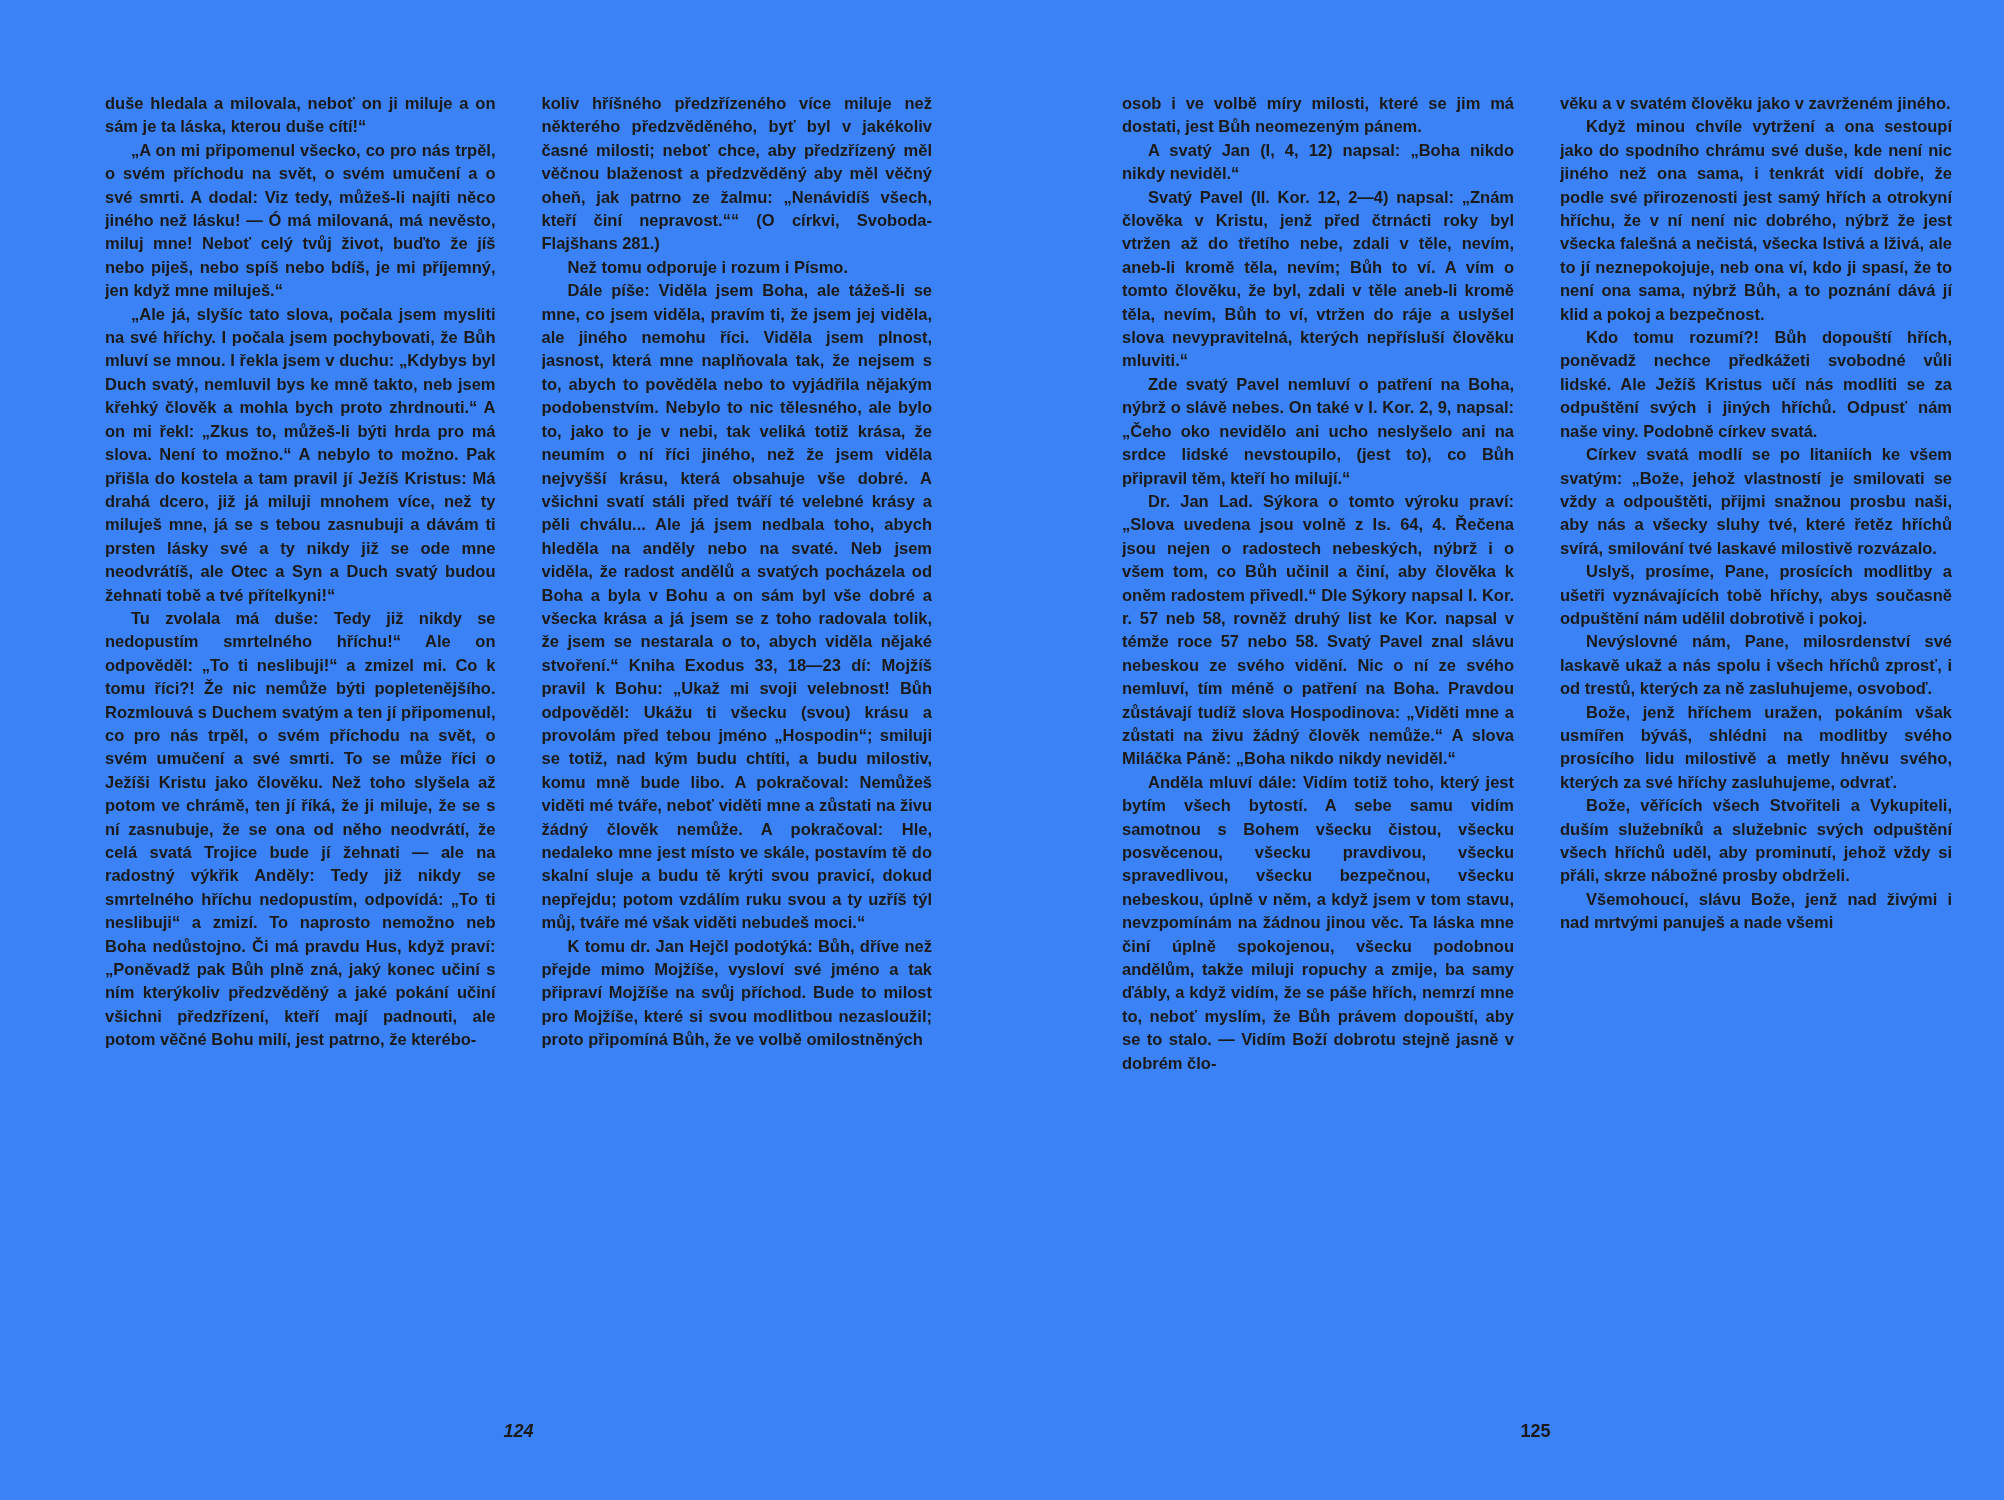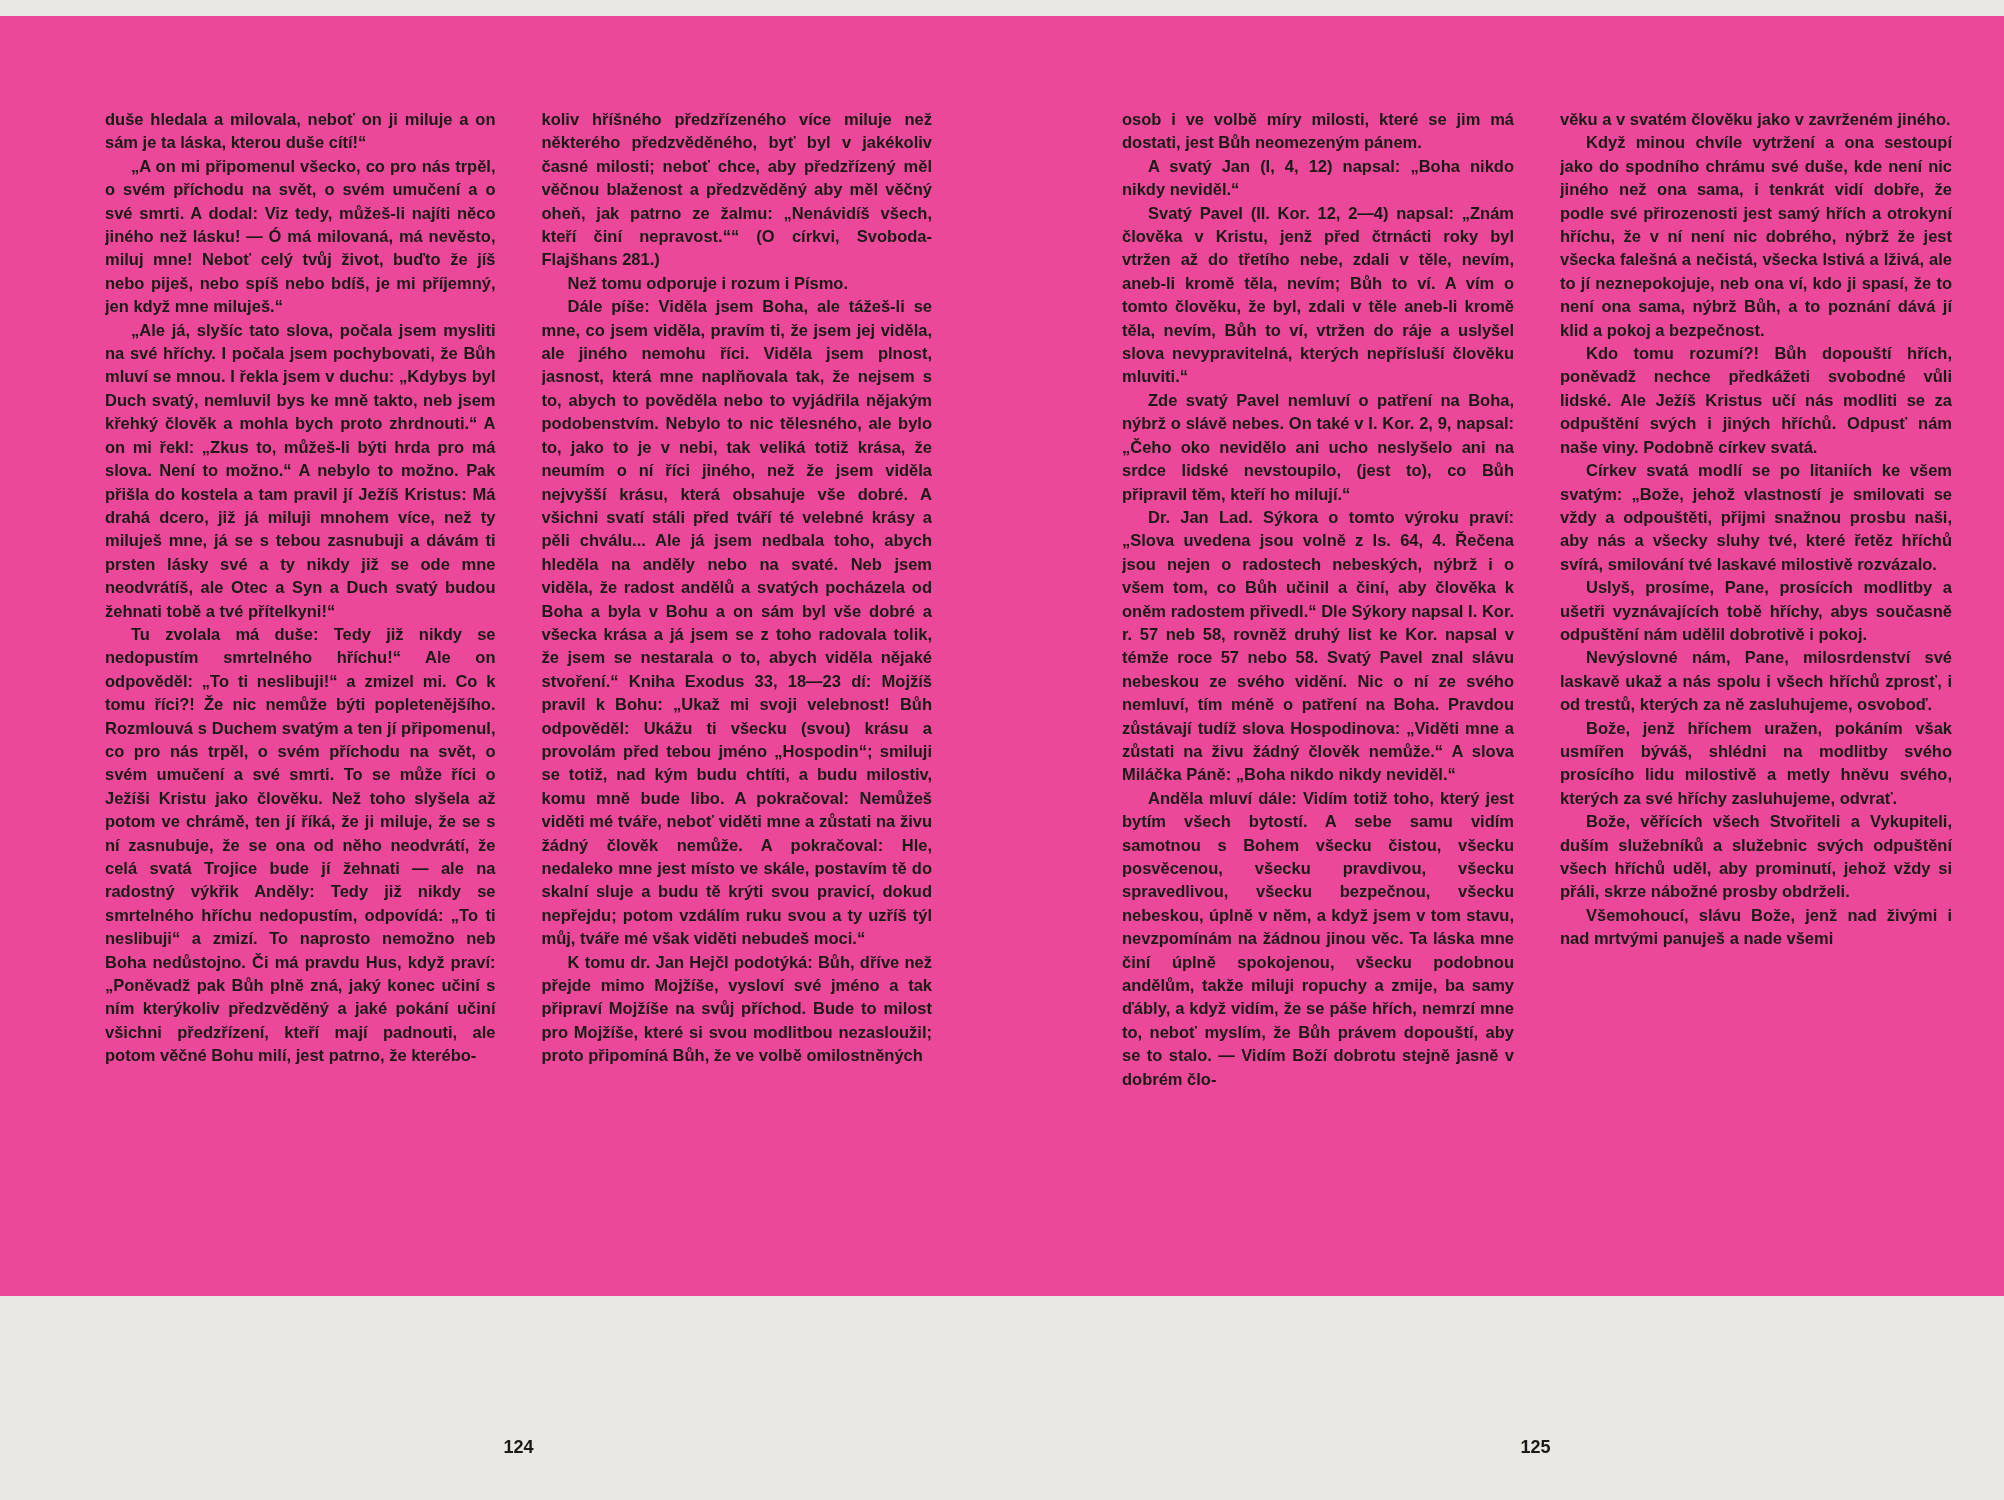--- a/index.html
+++ b/index.html
@@ -8,25 +8,24 @@
     background: #e9e7e2;
   }
   body {
     width: 2004px;
     height: 1500px;
     overflow: hidden;
     font-family: "Liberation Sans", sans-serif;
   }
   .spread {
     width: 2004px;
-    height: 1280px;
-    background: #ec4899;
+    height: 1500px;
+    background: #3b82f6;
     display: flex;
     box-sizing: border-box;
-    margin-top: 16px;
   }
   .page {
     width: 1002px;
     height: 1500px;
     box-sizing: border-box;
     padding-top: 92px;
     position: relative;
   }
   .page.left  { padding-left: 105px; padding-right: 70px; }
   .page.right { padding-left: 120px; padding-right: 45px; }
@@ -56,21 +55,21 @@
   .page-number {
     position: absolute;
     bottom: 58px;
     left: 0;
     width: 100%;
     text-align: center;
     font-size: 18px;
     font-weight: 700;
     color: #1b1a18;
   }
-  .page.left  .page-number { padding-left: 35px;  box-sizing: border-box; }
+  .page.left  .page-number { padding-left: 35px;  box-sizing: border-box; font-style: italic; }
   .page.right .page-number { padding-left: 65px;  box-sizing: border-box; }
 </style>
 </head>
 <body>
 
 <div class="spread">
 
   <div class="page left">
     <div class="columns">
       <div class="column">

